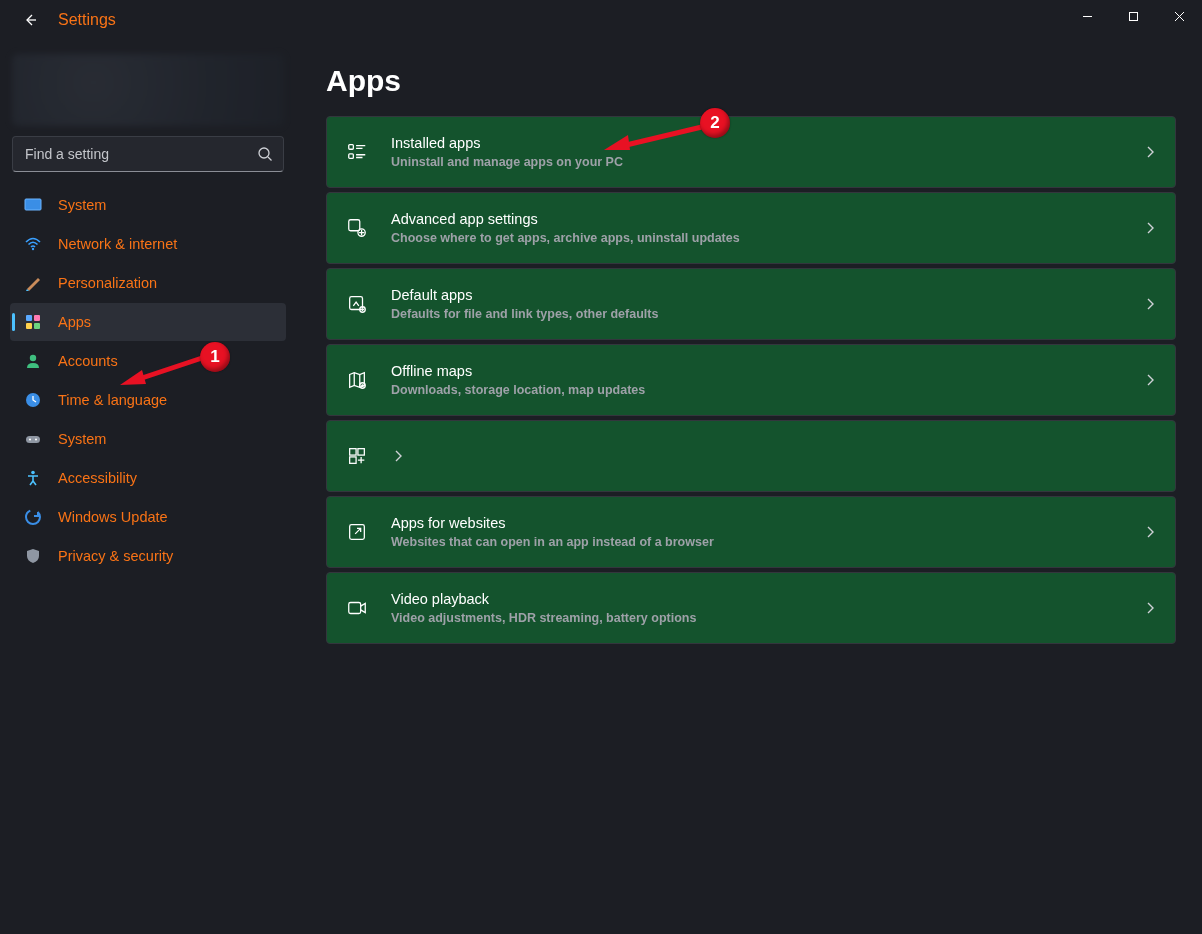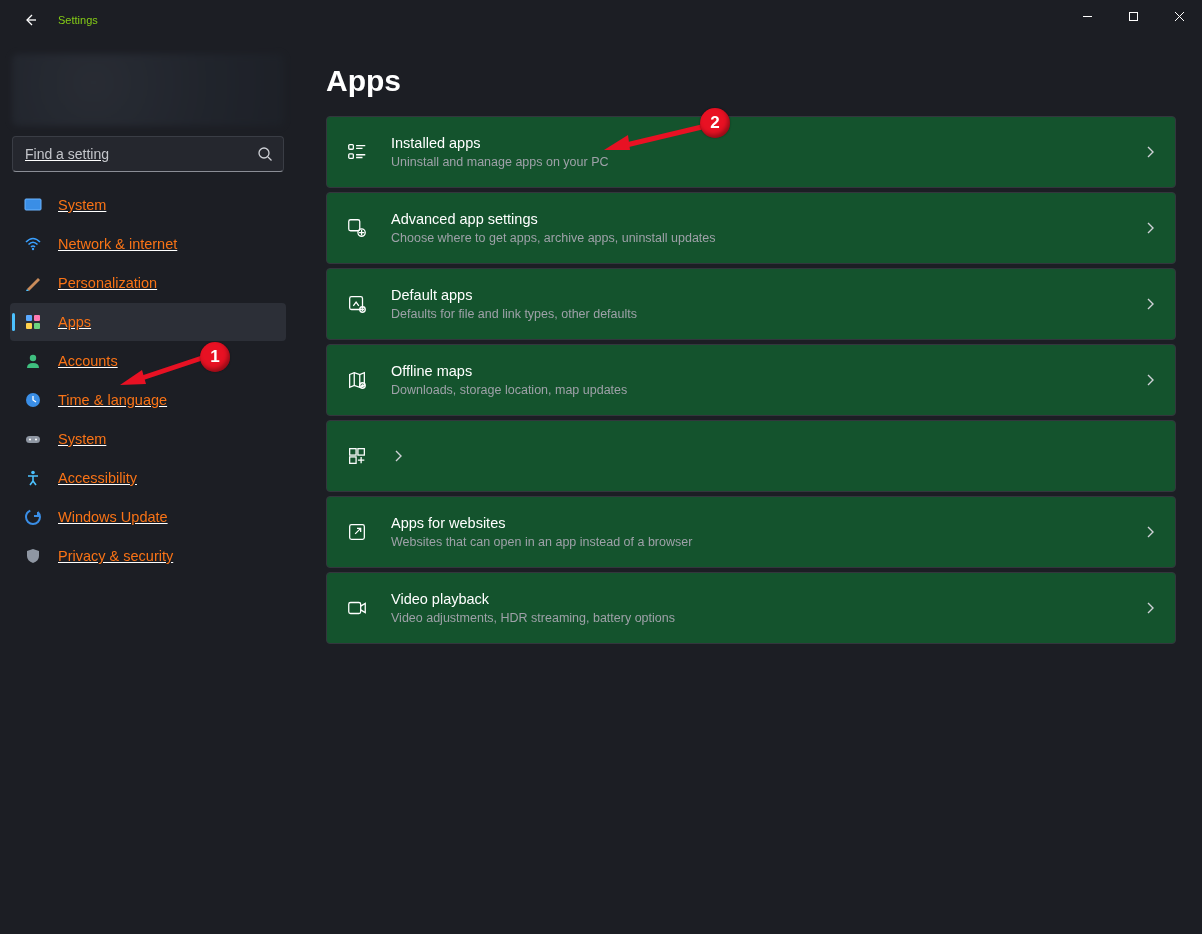--- a/index.html
+++ b/index.html
@@ -17,36 +17,35 @@
     display:flex;
     align-items:center;
     padding-left:20px;
     position:relative;
   }
   .back-btn{
     width:20px;height:20px;display:flex;align-items:center;justify-content:center;
     color:#fff;
     margin-right:18px;
   }
-  .app-title{font-size:11px;color:#84cc16;}
+  .app-title{font-size:16px;color:#f97316;}
   .win-controls{
     position:absolute;right:0;top:0;height:40px;display:flex;
   }
   .win-btn{
     width:46px;height:32px;display:flex;align-items:center;justify-content:center;
     color:#fff;
   }
   .win-btn svg{display:block;}
   
   .shell{display:flex;height:calc(100% - 40px);}
   .sidebar{
     width:300px;flex:0 0 300px;
     padding:10px 4px 10px 0;
     box-sizing:border-box;
-    text-decoration:underline;
   }
   .account-box{
     height:72px;margin:4px 12px 10px 12px;
     background:radial-gradient(circle at 30% 40%,#333842 0%,#252a33 60%,#1f232b 100%);
     border-radius:6px;
     filter:blur(3px);
     opacity:.55;
   }
   .searchbox{
     margin:10px 12px 14px 12px;
@@ -97,21 +96,21 @@
     margin-bottom:4px;
     display:flex;align-items:center;
     padding:2px 18px;
   }
   .card .c-icon{
     width:24px;height:24px;color:#fff;margin-right:22px;display:flex;align-items:center;justify-content:center;
   }
   .card .c-icon svg{width:22px;height:22px;}
   .card .c-text{flex:1;}
   .card .c-title{font-size:14.5px;color:#fff;line-height:1.3;}
-  .card .c-sub{font-size:12.5px;color:#9ea1a8;line-height:1.3;margin-top:1px;}
+  .card .c-sub{font-size:12.5px;color:#9ea1a8;line-height:1.3;margin-top:1px;font-weight:bold;}
   .card .chev{color:#cfd1d6;display:flex;}
   
   .ann-badge{
     position:absolute;width:30px;height:30px;border-radius:50%;
     background:#e81123;color:#fff;font-weight:700;font-size:17px;
     display:flex;align-items:center;justify-content:center;
     box-shadow:inset -2px -3px 4px rgba(0,0,0,.35), 0 0 2px rgba(0,0,0,.4);
     z-index:20;
   }
   .ann-arrow{

